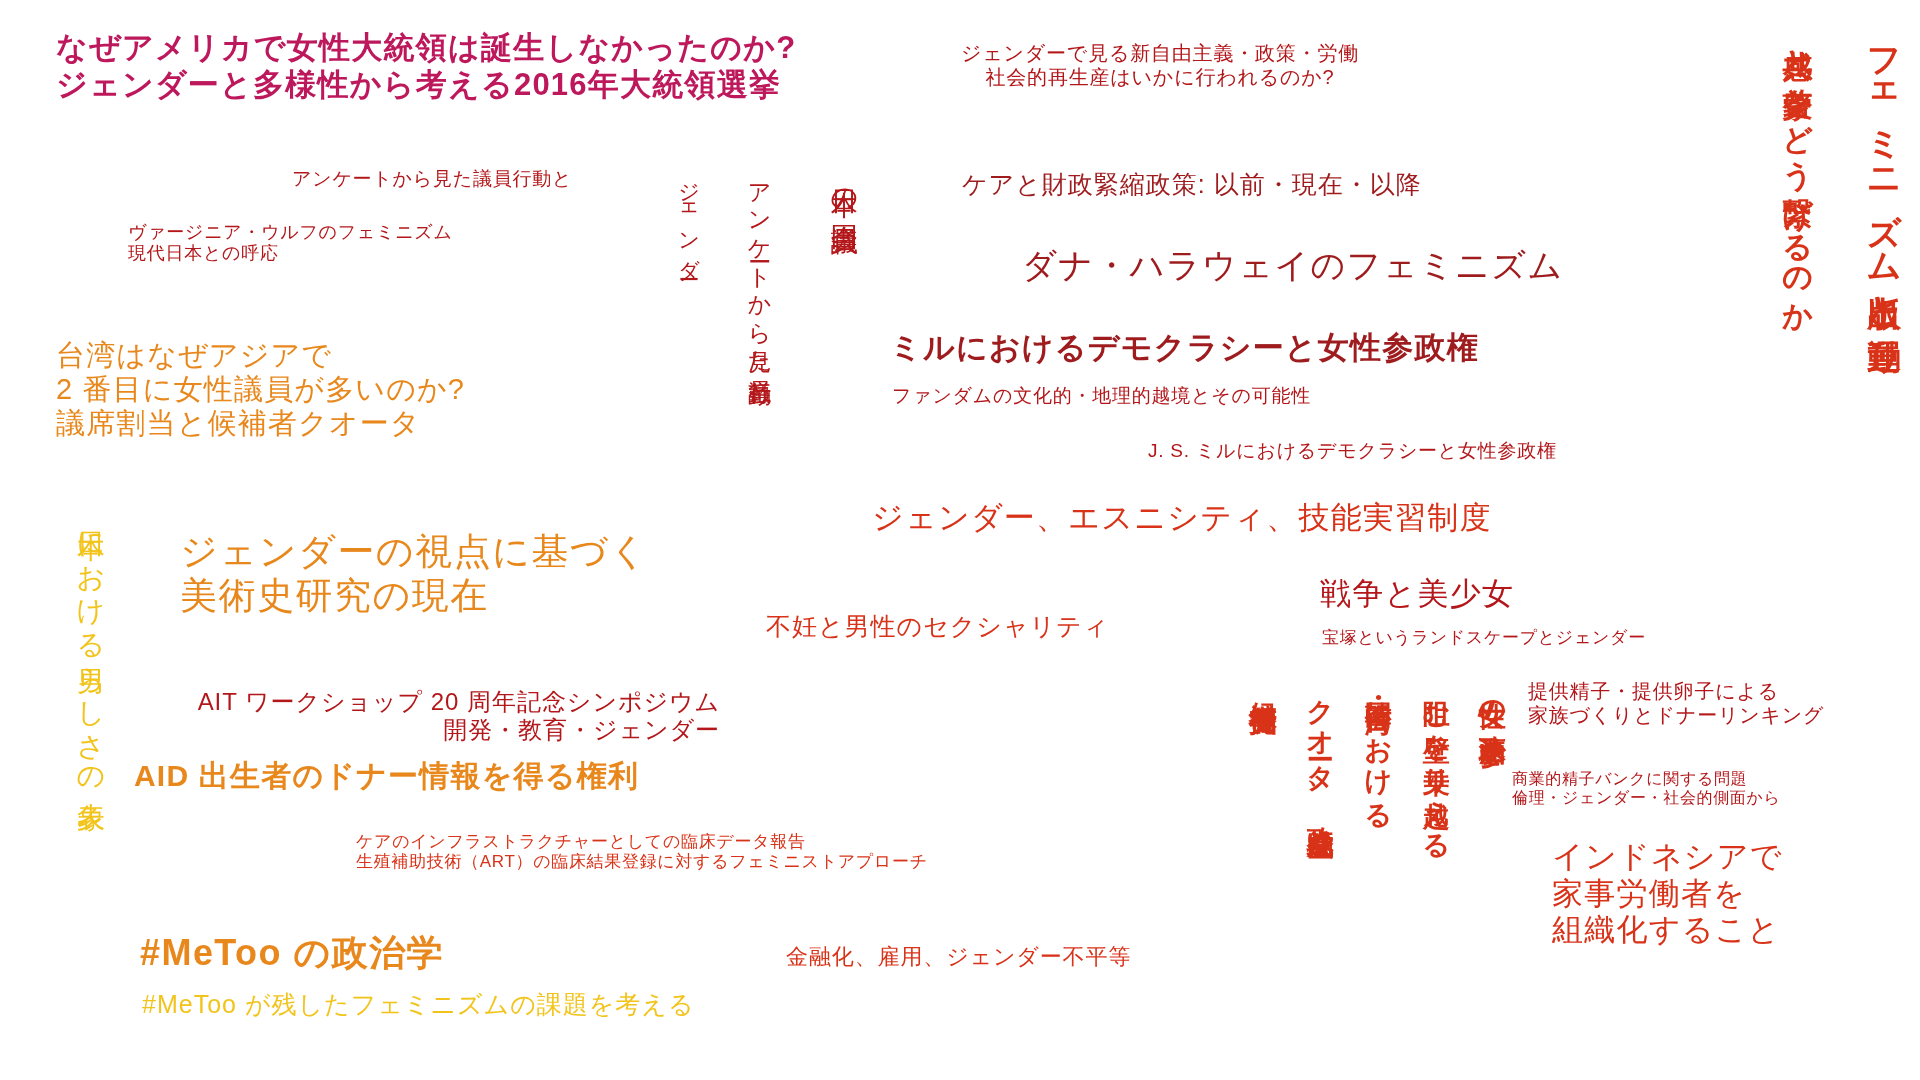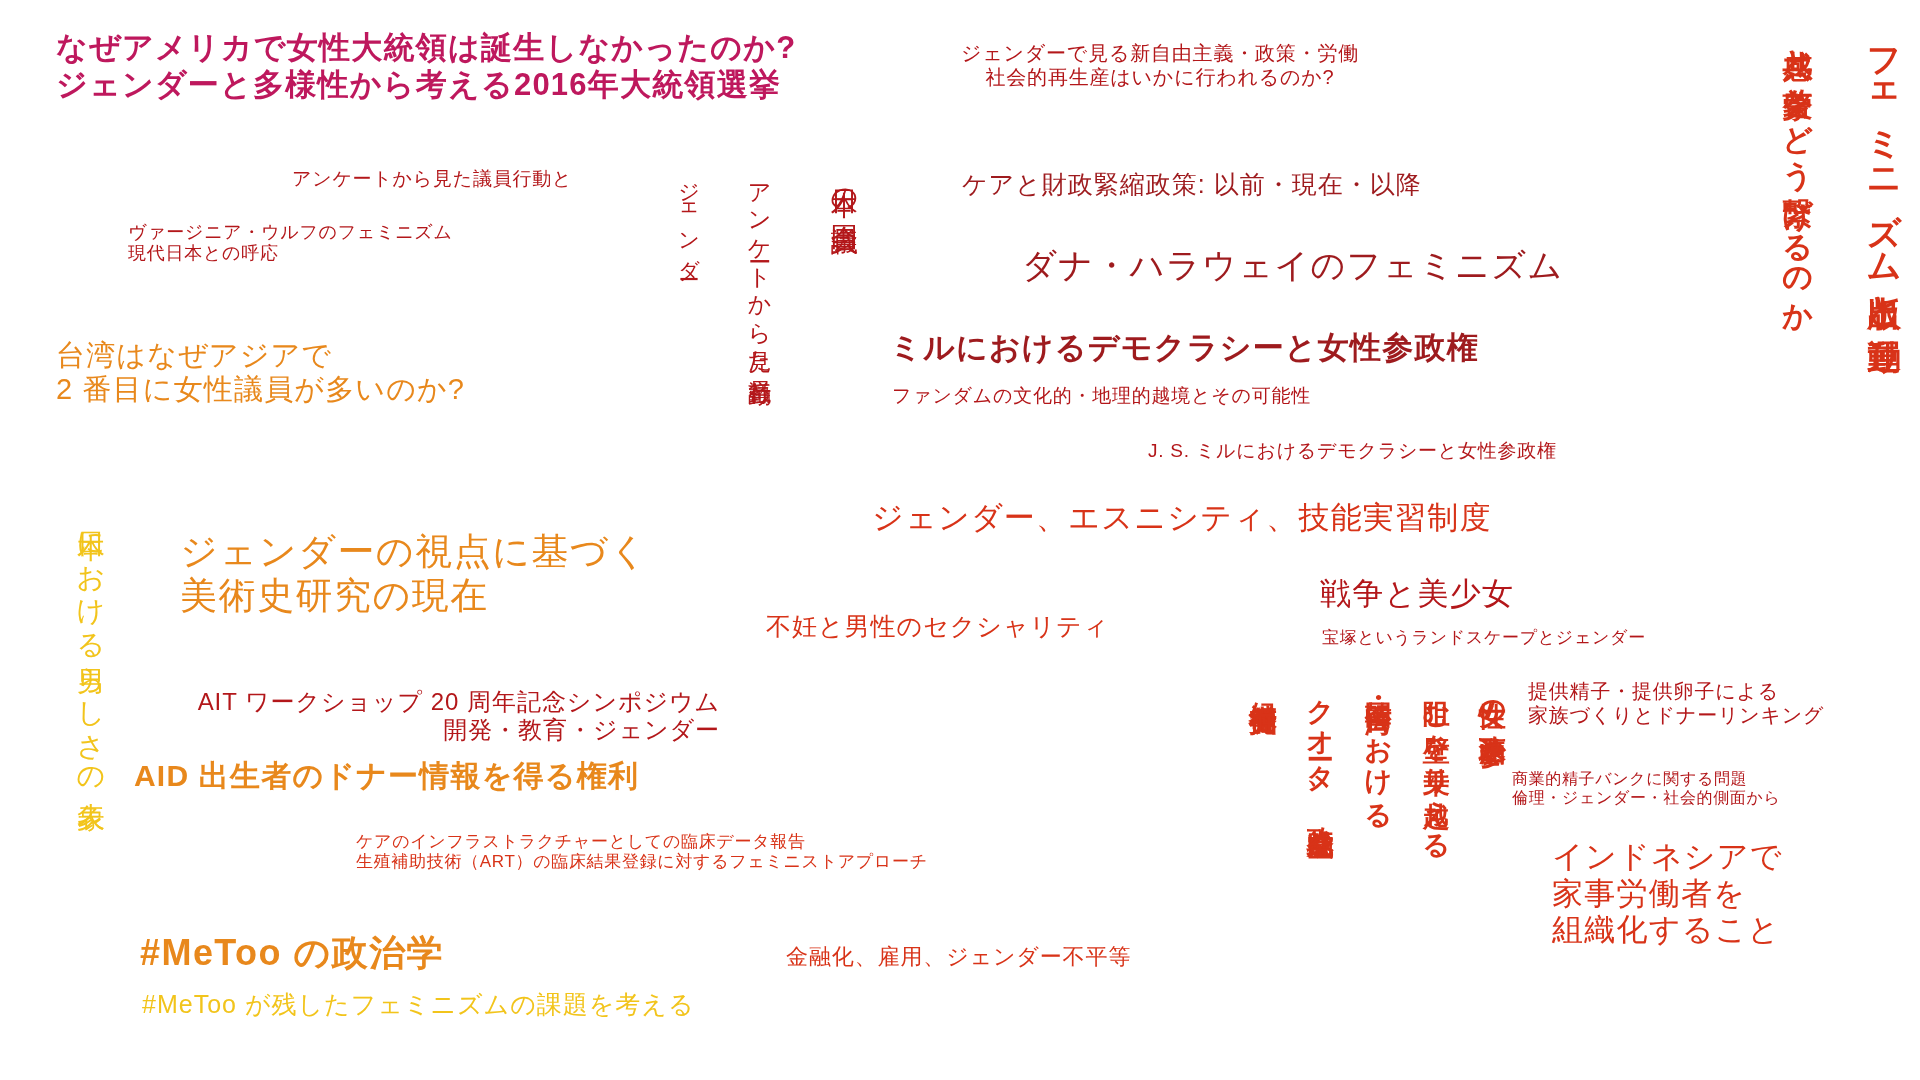--- a/index.html
+++ b/index.html
@@ -42,21 +42,21 @@
     <div class="item" style="color: rgb(179, 23, 26); font-size: 20px; font-weight: 500; top: 42px; left: 1160px; transform: translateX(-50%); text-align: center;"><div>ジェンダーで見る新自由主義・政策・労働</div><div>社会的再生産はいかに行われるのか?</div></div>
     <div class="item vert" style="color: rgb(216, 51, 24); font-size: 34px; font-weight: 700; top: 26px; left: 1866px; height: auto;"><div>フェミニズム出版と運動</div></div>
     <div class="item vert" style="color: rgb(216, 51, 24); font-size: 30px; font-weight: 700; top: 26px; left: 1782px; height: auto;"><div>共感と啓蒙をどう繋げるのか</div></div>
     <div class="item" style="color: rgb(179, 23, 26); font-size: 19px; font-weight: 500; top: 168px; left: 292px;"><div>アンケートから見た議員行動と</div></div>
     <div class="item" style="color: rgb(179, 23, 26); font-size: 18px; font-weight: 400; top: 222px; left: 128px;"><div>ヴァージニア・ウルフのフェミニズム</div><div>現代日本との呼応</div></div>
     <div class="item" style="color: rgb(158, 27, 30); font-size: 25px; font-weight: 500; top: 170px; left: 962px;"><div>ケアと財政緊縮政策: 以前・現在・以降</div></div>
     <div class="item vert" style="color: rgb(179, 23, 26); font-size: 27px; font-weight: 500; top: 168px; left: 830px; height: auto;"><div>日本の国会議員</div></div>
     <div class="item vert" style="color: rgb(179, 23, 26); font-size: 23px; font-weight: 500; top: 168px; left: 748px; height: auto;"><div>アンケートから見た議員行動と</div></div>
     <div class="item vert" style="color: rgb(179, 23, 26); font-size: 21px; font-weight: 500; top: 168px; left: 678px; height: auto;"><div>ジェンダー</div></div>
     <div class="item" style="color: rgb(158, 27, 30); font-size: 34px; font-weight: 500; top: 245px; left: 1022px;"><div>ダナ・ハラウェイのフェミニズム</div></div>
-    <div class="item" style="color: rgb(232, 136, 28); font-size: 29px; font-weight: 500; top: 310px; left: 56px; margin-top: 28px;"><div>台湾はなぜアジアで</div><div>2 番目に女性議員が多いのか?</div></div>
+    <div class="item" style="color: rgb(232, 136, 28); font-size: 29px; font-weight: 500; top: 310px; left: 56px; margin-top: 28px;"><div>台湾はなぜアジアで</div><div>2 番目に女性議員が多いのか?</div><div>議席割当と候補者クオータ</div></div>
     <div class="item" style="color: rgb(158, 27, 30); font-size: 31px; font-weight: 700; top: 330px; left: 890px;"><div>ミルにおけるデモクラシーと女性参政権</div></div>
     <div class="item" style="color: rgb(179, 23, 26); font-size: 19px; font-weight: 500; top: 440px; left: 1148px;"><div>J. S. ミルにおけるデモクラシーと女性参政権</div></div>
     <div class="item" style="color: rgb(179, 23, 26); font-size: 19px; font-weight: 500; top: 385px; left: 892px;"><div>ファンダムの文化的・地理的越境とその可能性</div></div>
     <div class="item" style="color: rgb(216, 51, 24); font-size: 31px; font-weight: 500; top: 500px; left: 872px;"><div>ジェンダー、エスニシティ、技能実習制度</div></div>
     <div class="item vert" style="color: rgb(242, 196, 27); font-size: 28px; font-weight: 500; top: 510px; left: 76px; height: auto;"><div>日本における男らしさの表象</div></div>
     <div class="item" style="color: rgb(232, 136, 28); font-size: 37px; font-weight: 500; top: 530px; left: 180px;"><div>ジェンダーの視点に基づく</div><div>美術史研究の現在</div></div>
     <div class="item" style="color: rgb(179, 23, 26); font-size: 31px; font-weight: 500; top: 576px; left: 1320px;"><div>戦争と美少女</div></div>
     <div class="item" style="color: rgb(216, 51, 24); font-size: 25px; font-weight: 500; top: 612px; left: 766px;"><div>不妊と男性のセクシャリティ</div></div>
     <div class="item" style="color: rgb(179, 23, 26); font-size: 17px; font-weight: 500; top: 628px; left: 1322px;"><div>宝塚というランドスケープとジェンダー</div></div>
     <div class="item" style="color: rgb(179, 23, 26); font-size: 24px; font-weight: 500; top: 688px; left: auto; right: 1200px; text-align: right;"><div>AIT ワークショップ 20 周年記念シンポジウム</div><div>開発・教育・ジェンダー</div></div>

